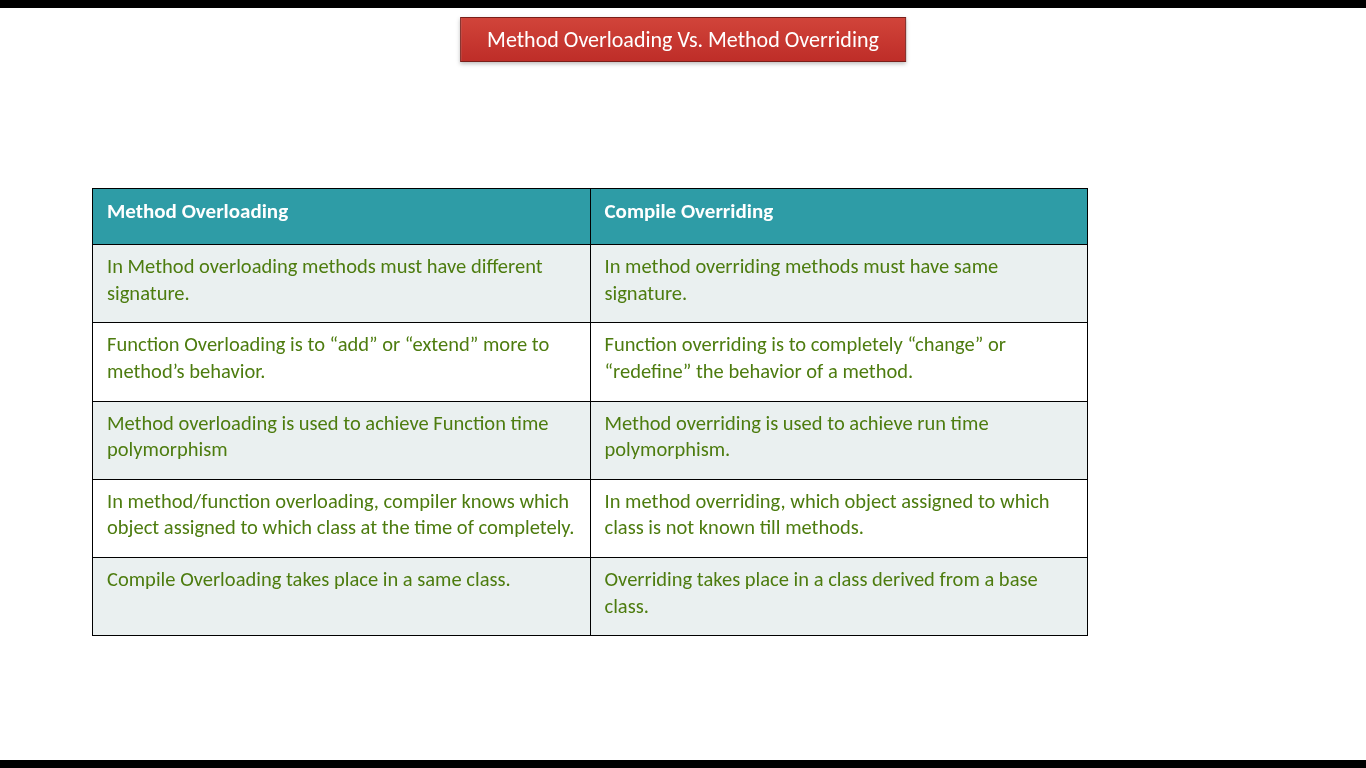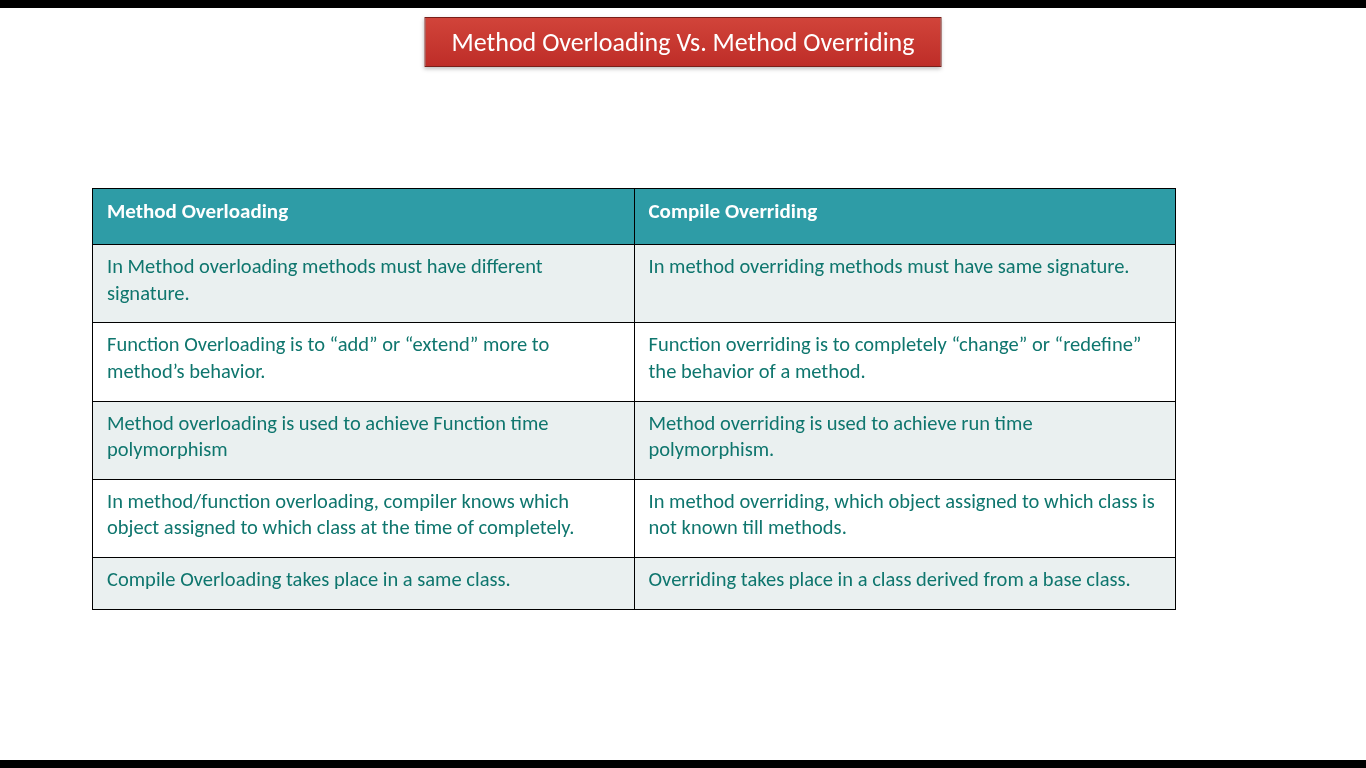--- a/index.html
+++ b/index.html
@@ -24,45 +24,45 @@
     background: #000;
   }
   .title-box {
     position: absolute;
     top: 17px;
     left: 50%;
     transform: translateX(-50%);
     background: linear-gradient(to bottom, #d1443a, #be2d28);
     border: 1px solid #7a1f1a;
     color: #fff;
-    font-size: 26px;
+    font-size: 22px;
     padding: 8px 26px;
     box-shadow: 0 2px 4px rgba(0,0,0,0.25);
   }
   .comparison-table {
     position: absolute;
     top: 188px;
     left: 92px;
-    width: 1084px;
+    width: 996px;
     border-collapse: collapse;
     border: 1.5px solid #000;
   }
   .comparison-table th {
     background: #2e9ca6;
     color: #fff;
     text-align: left;
     font-weight: bold;
     font-size: 21px;
     padding: 9px 14px 20px 14px;
     border: 1.5px solid #000;
     vertical-align: top;
   }
   .comparison-table td {
     font-size: 20.5px;
-    color: #0f766e;
+    color: #4d7c0f;
     padding: 8px 14px 16px 14px;
     border: 1.5px solid #000;
     vertical-align: top;
     line-height: 1.3;
     width: 50%;
   }
   .comparison-table tr.alt td {
     background: #eaf0f0;
   }
   .comparison-table tr.plain td {

